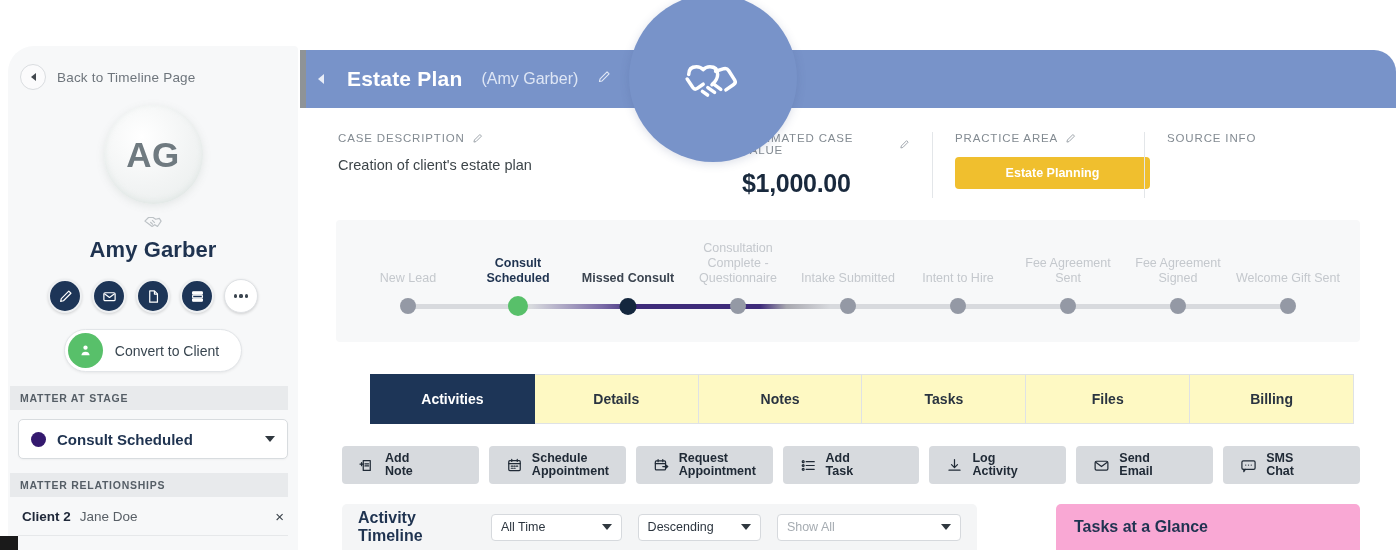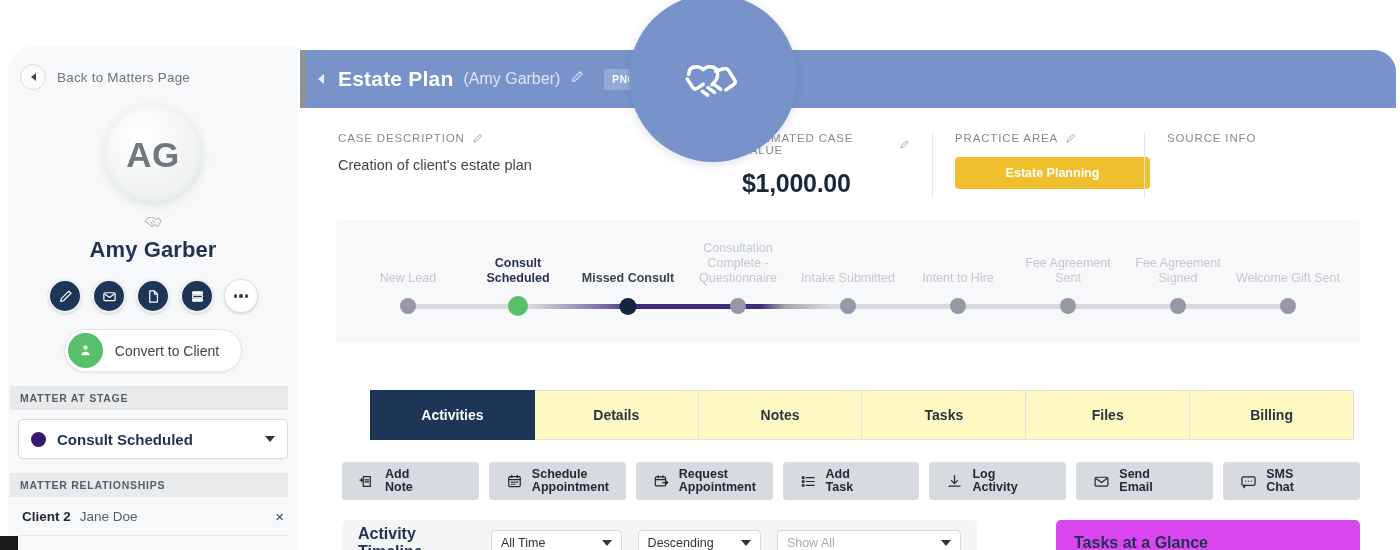--- a/index.html
+++ b/index.html
@@ -108,21 +108,21 @@
 
   
   .main {
     position: absolute; left: 300px; top: 50px;
     width: 1096px; height: 500px; background: #ffffff;
   }
   .topbar {
     position: relative;
     height: 58px; background: #7893c9;
     border-top-right-radius: 22px;
-    display: flex; align-items: center; padding-left: 10px;
+    display: flex; align-items: center; padding-left: 10px; gap: 9px;
   }
   .topbar-left-edge {
     position:absolute; left:0; top:0; width:6px; height:58px; background:#8e9397;
   }
   .tb-arrow {
     width: 0; height: 0;
     border-top: 5px solid transparent; border-bottom: 5px solid transparent;
     border-right: 6px solid #e8edf7; margin: 0 14px 0 8px;
   }
   .tb-title { font-size: 21px; font-weight: bold; color: #ffffff; letter-spacing:.2px; }
@@ -184,21 +184,21 @@
   .pl-node.dark { width: 17px; height: 17px; top: 77.5px; background: #14273e; }
   .pl-label {
     position: absolute; transform: translateX(-50%);
     text-align: center; font-size: 12.5px; color: #c4c8cd;
     line-height: 15px; width: 104px; bottom: 56px;
   }
   .pl-label.strong { color: #1f3350; font-weight: bold; }
   .pl-label.mid { color: #3b4450; font-weight: bold; }
 
   
-  .tabs { display: flex; margin: 48px 42px 0 70px; }
+  .tabs { display: flex; margin: 32px 42px 0 70px; }
   .tab {
     flex: 1; text-align: center; padding: 16px 0;
     font-size: 14px; font-weight: bold; color: #2a3440;
     background: #fef9c3; border: 1px solid #dfe2e5; border-left: none;
   }
   .tab:first-child { border-left: 1px solid #1d3557; }
   .tab.active { background: #1d3557; color: #ffffff; border-color: #1d3557; }
 
   
   .actions { display: flex; gap: 10px; margin: 22px 36px 0 42px; }
@@ -218,21 +218,21 @@
   .tl-title { font-size: 16px; font-weight: bold; color: #1f3350; }
   .ddl {
     background: #fff; border: 1px solid #d6d9dd; border-radius: 4px;
     height: 27px; display: flex; align-items: center; padding: 0 9px;
     font-size: 12.5px; color: #2c353f; gap: 8px;
   }
   .ddl .lbl { flex: 1; }
   .ddl.muted .lbl { color: #a6acb2; }
   .ddl.w1 { width: 140px; } .ddl.w2 { width: 132px; } .ddl.w3 { width: 198px; }
   .tasks-card {
-    width: 304px; background: #d946ef; border-radius: 5px 5px 0 0;
+    width: 304px; background: #f9a8d4; border-radius: 5px 5px 0 0;
     height: 46px; display: flex; align-items: center; padding: 0 18px; margin-left: 35px;
   }
   .tasks-title { font-size: 16px; font-weight: bold; color: #1f3350; }
 
   
   .float-badge {
     position: absolute; left: 629px; top: -6px;
     width: 168px; height: 168px; border-radius: 50%;
     background: #7893c9;
     display: flex; align-items: center; justify-content: center;
@@ -245,21 +245,21 @@
 <body>
 
 <div id="root">
 
   <div class="sidebar">
 
     <div class="back-row">
       <div class="back-circle">
           <div class="tri"></div>
         </div>
-      <span class="back-label">Back to Matters Page</span>
+      <span class="back-label">Back to Timeline Page</span>
     </div>
 
     <div class="avatar-wrap">
       <div class="avatar">
         <span>AG</span>
       </div>
     </div>
 
     <div class="mini-hand">
       <svg width="22" height="18" viewBox="0 0 24 20" fill="none" stroke="#6d7880" stroke-width="1.3">

